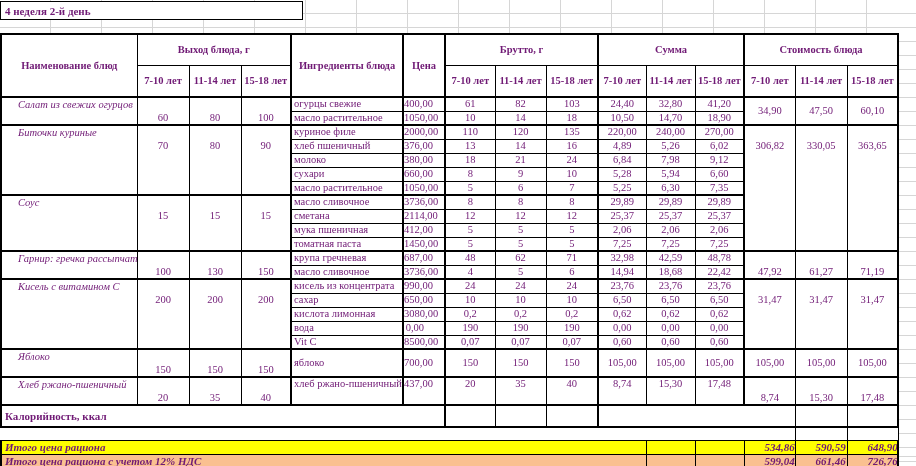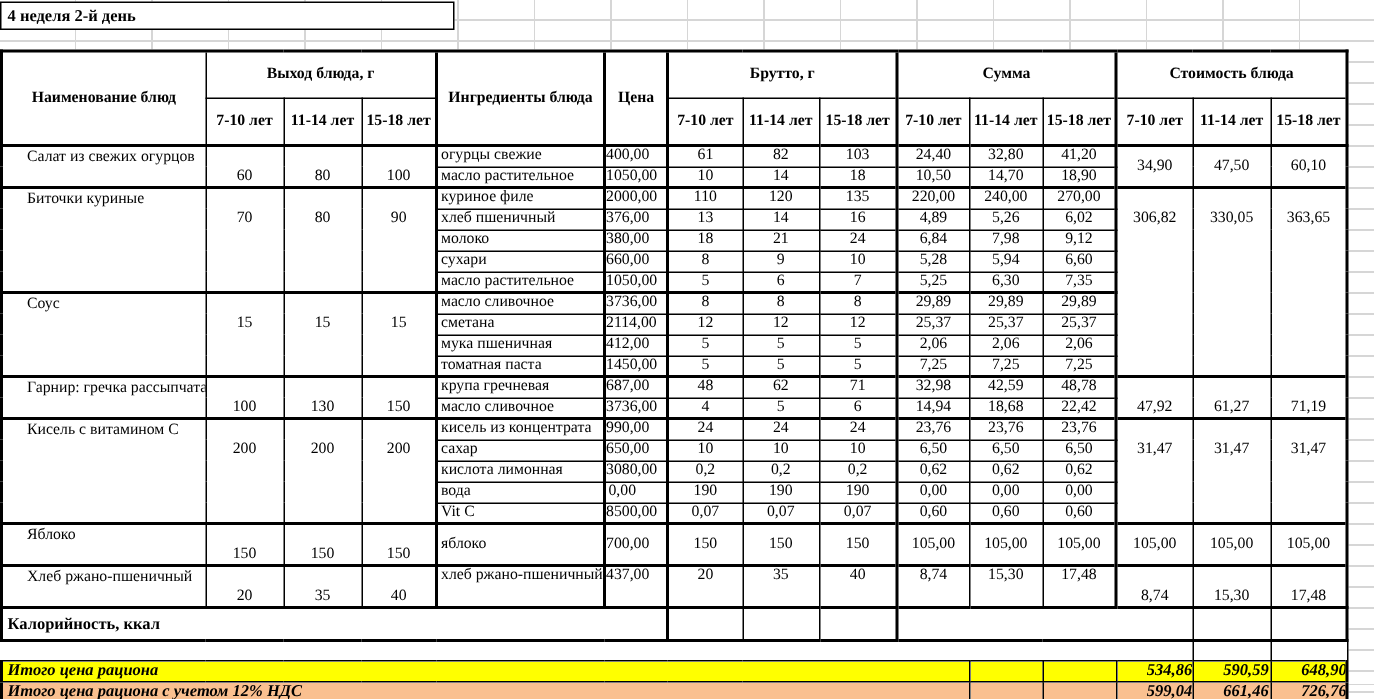--- a/index.html
+++ b/index.html
@@ -1,17 +1,17 @@
 <!DOCTYPE html>
 <html><head>
 <meta charset="utf-8">
 <style>
   html,body{margin:0;padding:0;background:#fff;}
   #page{position:relative;width:916px;height:466px;overflow:hidden;background:#fff;
-        font-family:"Liberation Serif",serif;color:#000000;}
+        font-family:"Liberation Serif",serif;color:#701a75;}
   
   .grid{position:absolute;z-index:0;}
   .grid.both{background-image:
       repeating-linear-gradient(to bottom,transparent 0 13px,#d6d6d6 13px 14px),
       repeating-linear-gradient(to right,transparent 0 50px,#d6d6d6 50px 51px);}
   .grid.rows{background-image:
       repeating-linear-gradient(to bottom,transparent 0 13px,#d6d6d6 13px 14px);}
   #title-cell{position:absolute;left:0;top:1px;width:303px;height:19px;z-index:2;
       background:#fff;border:1px solid #000;font-weight:bold;font-size:11px;
       line-height:18px;padding-left:4px;box-sizing:border-box;}
@@ -22,21 +22,21 @@
   thead th{font-weight:bold;text-align:center;height:30px;}
   tr.h1 th{border-top-width:2px;border-radius:11px;}
   tr.h2 th{border-bottom-width:2px;}
   tbody tr{height:14px;}
   tr.gt td{border-top-width:2px;}
   tr.tall{height:28px;}
   tr.tall td{border-bottom-width:2px;vertical-align:top;}
   .bl2{border-left-width:2px;}
   .br2{border-right-width:2px;}
   .bb2{border-bottom-width:2px;}
-  .name{text-align:left;vertical-align:top;padding:1px 2px 0 16px;}
+  .name{text-align:left;vertical-align:top;padding:1px 2px 0 16px;font-style:italic;}
   .ingr{text-align:left;padding-left:2px;}
   .price{text-align:right;padding-right:20px;}
   .num{text-align:center;}
   .vt{vertical-align:top;padding-top:14px;}
   .vm{vertical-align:middle;}
   tr.cal{height:22px;margin-left:38px;}
   tr.cal td{border-top-width:2px;border-bottom-width:2px;}
   .cal-label{font-weight:bold;text-align:left;padding-left:3px;font-size:11px;}
   tr.gap{height:13px;}
   tr.gap td{border:none;background:transparent;}

